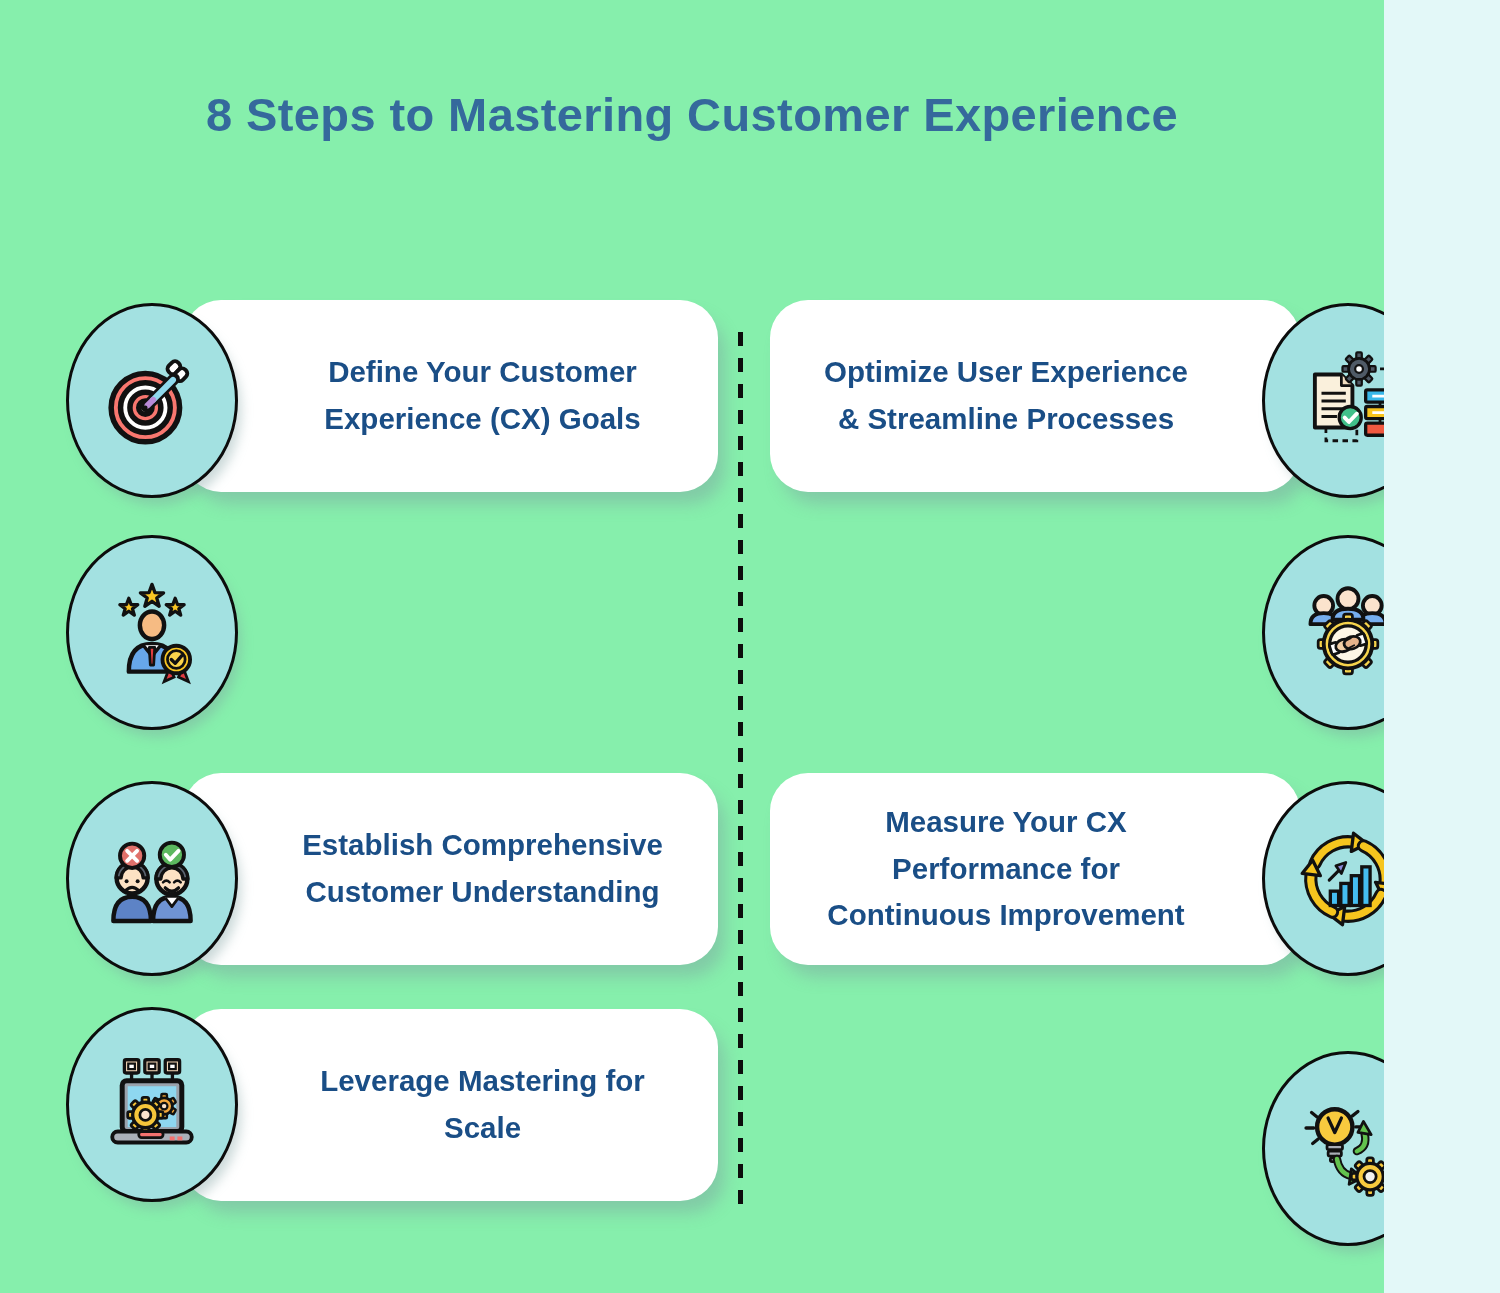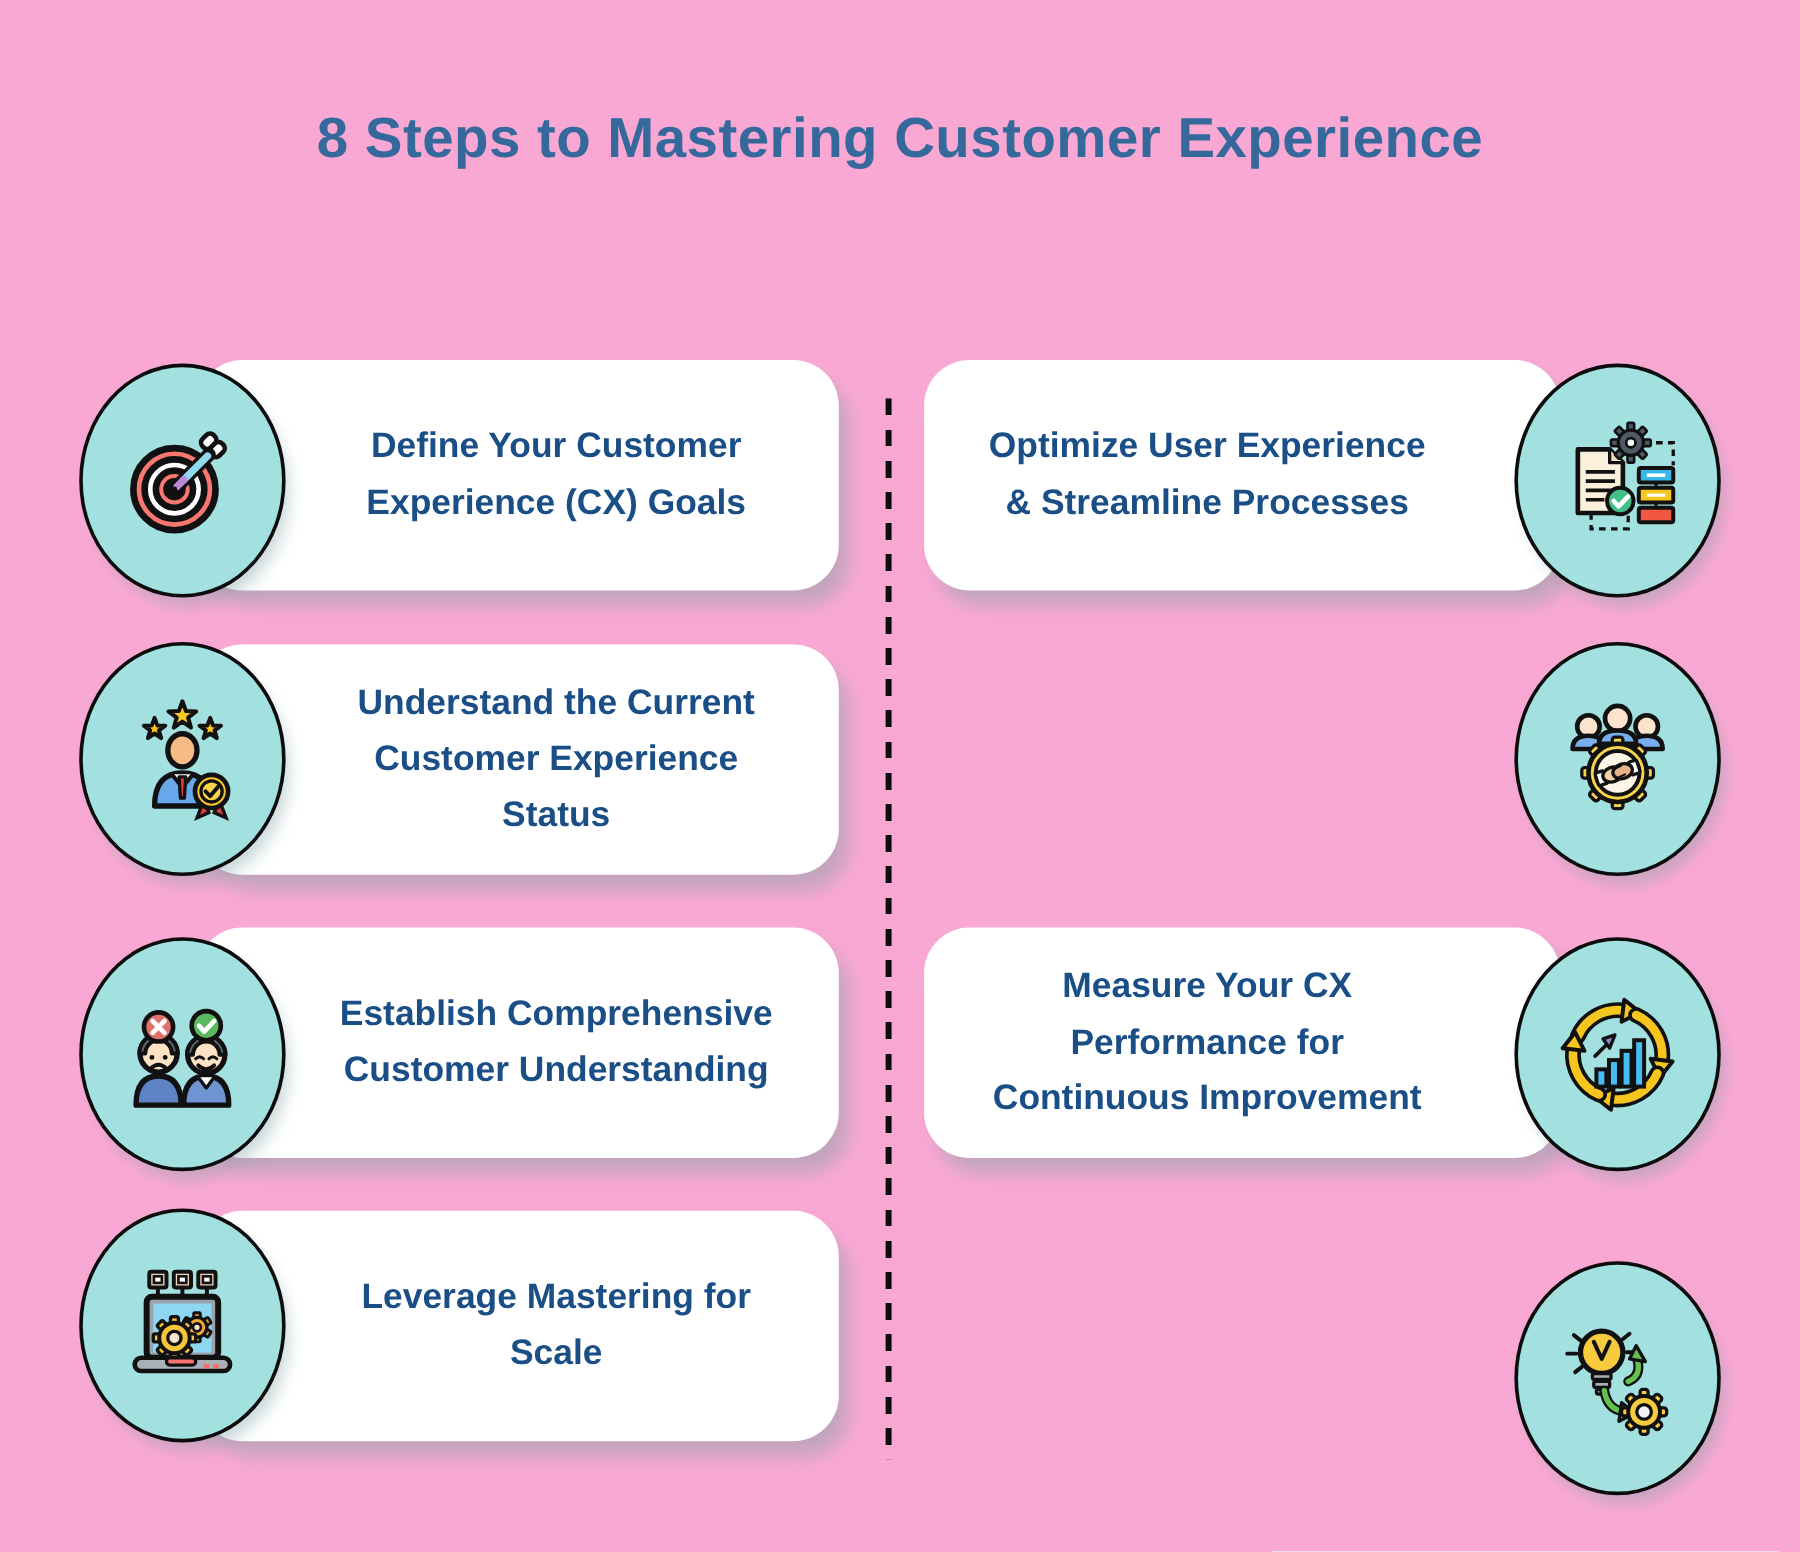--- a/index.html
+++ b/index.html
@@ -1,39 +1,39 @@
 <!DOCTYPE html>
 <html><head>
 <meta charset="utf-8">
 <style>
   * { margin:0; padding:0; box-sizing:border-box; }
   html,body { background:#e3f8f8; }
   body { font-family:"Liberation Sans", sans-serif; }
-  .canvas { position:relative; width:1500px; height:1293px; background:#f9a8d4; overflow:hidden; }
+  .canvas { position:relative; width:1384px; height:1293px; background:#86efac; overflow:hidden; }
 
   .title {
     position:absolute; top:80px; left:0; width:100%;
     text-align:center; color:#35699c; font-weight:700;
     font-size:47px; line-height:1.5; letter-spacing:0.4px;
   }
 
   .divider {
     position:absolute; left:738px; top:332px; width:5px; height:884px;
     background:repeating-linear-gradient(to bottom,#0d0d0d 0 14px,transparent 14px 26px);
   }
 
   .row { position:absolute; left:0; width:1500px; height:196px; }
 
   .card {
     position:absolute; top:0; height:192px; background:#ffffff;
     border-radius:38px; display:flex; align-items:center; justify-content:center;
     box-shadow:9px 14px 16px -2px rgba(125,160,160,0.45);
     z-index:1;
   }
-  .row.left  .card { left:164px; width:535px; padding:0 24px 0 88px; }
+  .row.left  .card { left:183px; width:535px; padding:0 24px 0 88px; }
   .row.right .card { left:770px; width:530px; padding:0 88px 0 30px; }
 
   .card-label {
     width:100%; text-align:center; color:#1a4e86;
     font-size:29.5px; font-weight:700; line-height:1.58;
     white-space:pre-line;
   }
 
   .circle {
     position:absolute; width:172px; height:195px;
@@ -110,25 +110,20 @@
           <rect x="64" y="53" width="26" height="11" rx="1.5" fill="#f8c51c"></rect>
           <rect x="64" y="68" width="26" height="11" rx="1.5" fill="#f05940"></rect>
         </g>
         <path d="M70 43.5 H84 M70 58.5 H84" stroke="#fff" stroke-width="2.5"></path>
         <path d="M77 49 V53 M77 64 V68" stroke="#111" stroke-width="2.5"></path>
       </svg>
     </div>
   </div>
 
   <div class="row left" style="top:537px">
-    <div class="card">
-      <div class="card-label">Understand the Current
-Customer Experience
-Status</div>
-    </div>
     <div class="circle" style="top:-2px">
       <svg viewBox="0 0 96 96">
         <g fill="#f9c623" stroke="#111" stroke-width="3" stroke-linejoin="round">
           <polygon points="48,4 50.7,11.4 58.5,11.6 52.3,16.3 54.5,23.8 48,19.3 41.5,23.8 43.7,16.3 37.5,11.6 45.3,11.4"></polygon>
           <polygon points="27,16.5 29.1,22.2 35.1,22.4 30.3,26 32,31.8 27,28.3 22,31.8 23.7,26 18.9,22.4 24.9,22.2"></polygon>
           <polygon points="69,16.5 71.1,22.2 77.1,22.4 72.3,26 74,31.8 69,28.3 64,31.8 65.7,26 60.9,22.4 66.9,22.2"></polygon>
         </g>
         <ellipse cx="48" cy="41" rx="11" ry="12.5" fill="#f6bb83" stroke="#111" stroke-width="4"></ellipse>
         <path d="M27 83 Q27 58 48 58 Q69 58 69 83 Z" fill="#67a7ea" stroke="#111" stroke-width="4" stroke-linejoin="round"></path>
         <path d="M40 59 L48 69 L56 59" fill="#fff" stroke="#111" stroke-width="3" stroke-linejoin="round"></path>

